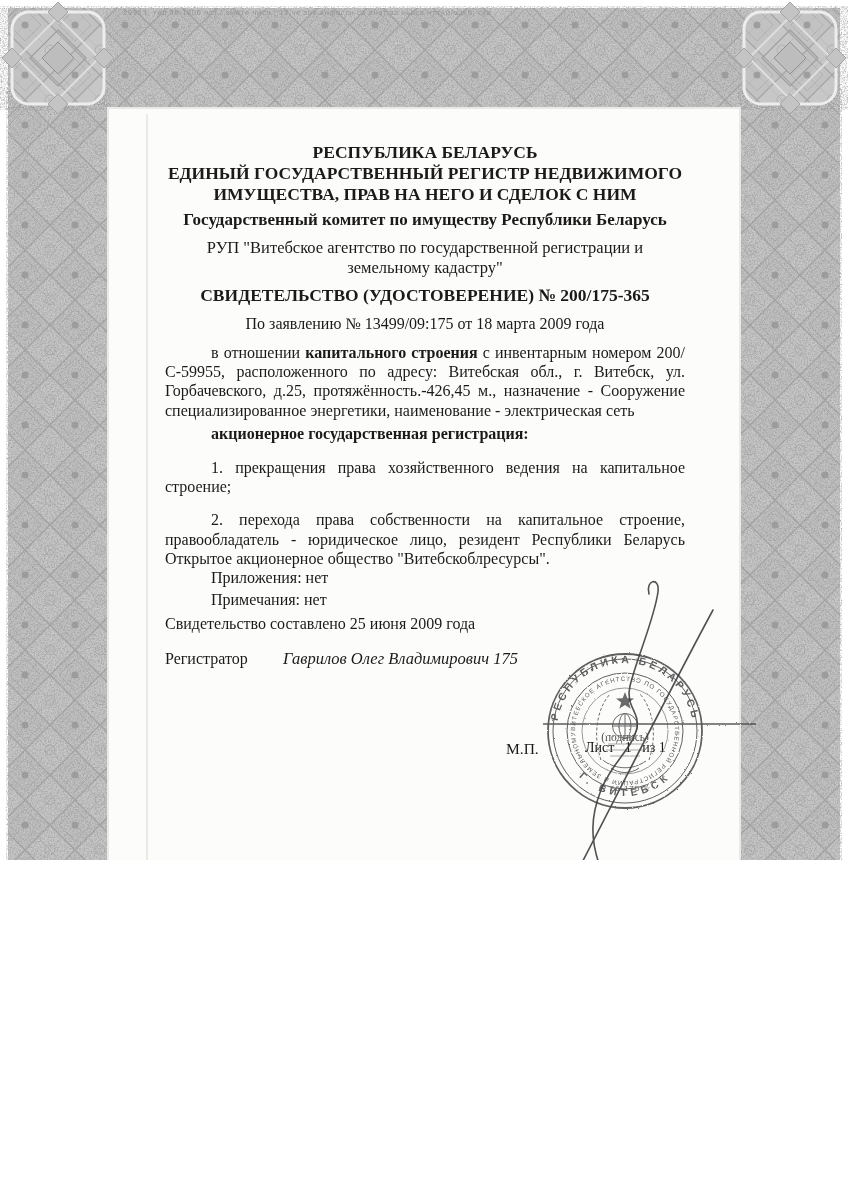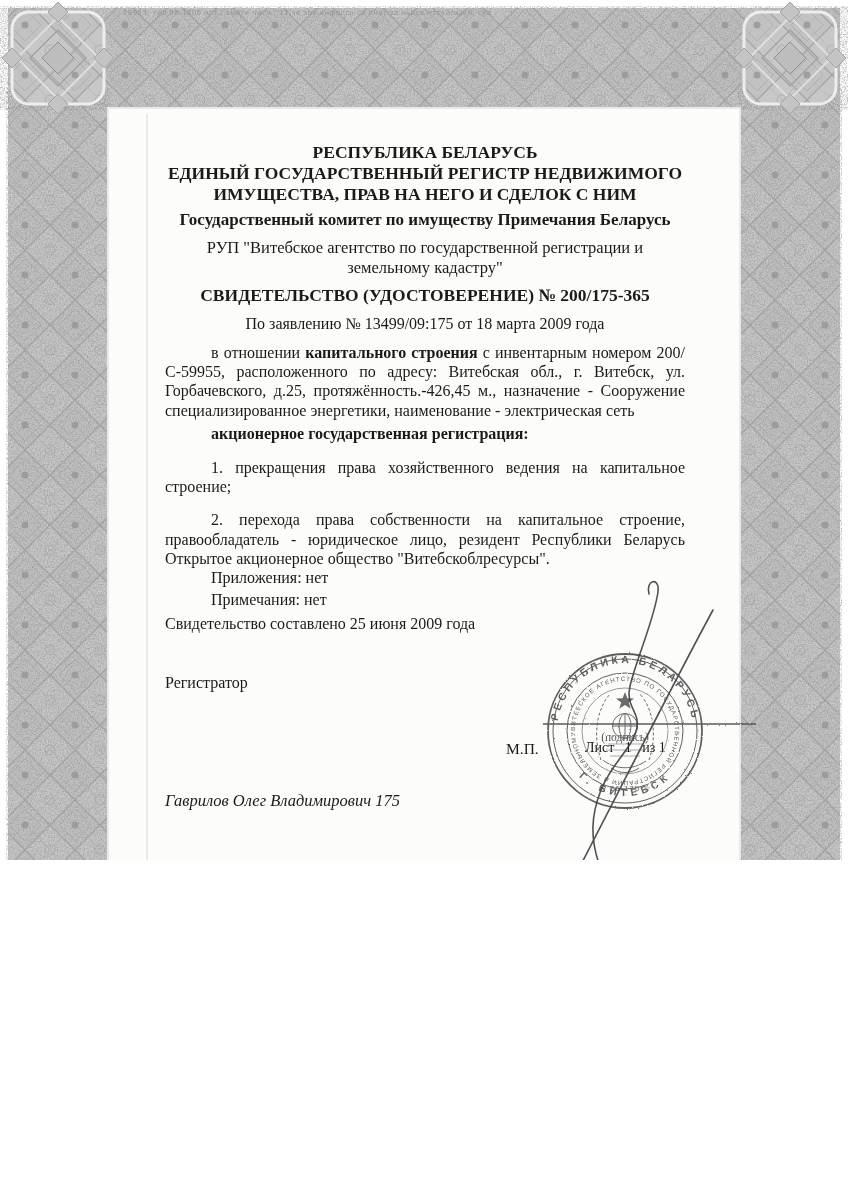--- a/index.html
+++ b/index.html
@@ -33,21 +33,21 @@
   .agency{font-size:16.5px;text-align:center;margin-top:7px;line-height:1.24;}
   .cert-title{font-size:17.5px;font-weight:bold;text-align:center;margin-top:5px;line-height:1.3;}
   .application{text-align:center;margin-top:8px;}
   .subject{margin-top:9px;}
   .reg-heading{font-weight:bold;margin-top:4px;}
   .item{margin-top:14px;}
   .attachments{}
   .notes{margin-top:2px;}
   .composed{margin-top:5px;}
 
-  .registrar-row{display:flex;margin-top:40px;align-items:baseline;flex-direction:column;}
+  .registrar-row{display:flex;margin-top:16px;align-items:baseline;}
   .reg-label{width:118px;flex:0 0 118px;}
   .reg-name{font-style:italic;font-size:16.5px;}
 
   .mp-mark{position:absolute;left:506px;top:740px;z-index:1;font-size:15.5px;}
   .sheet-line{position:absolute;left:545px;top:740px;z-index:1;font-size:14px;white-space:pre;margin-left:40px;}
 </style>
 </head>
 <body>
 
 <div id="page">
@@ -108,21 +108,21 @@
       <use href="#cornerMedallion" x="0" y="1084"></use>
       <use href="#cornerMedallion" x="732" y="1084"></use>
     </g>
   </svg>
 
   <div class="scan-header">29953; тел 98-1800 нст.; смете-числ.; 12 че эпе анфостн са енат.за ньоса нтткй/вцкб, ска</div>
 
   <div class="paper">
     <div class="title-republic">РЕСПУБЛИКА БЕЛАРУСЬ</div>
     <div class="title-registry">ЕДИНЫЙ ГОСУДАРСТВЕННЫЙ РЕГИСТР НЕДВИЖИМОГО ИМУЩЕСТВА, ПРАВ НА НЕГО И СДЕЛОК С НИМ</div>
-    <div class="committee">Государственный комитет по имуществу Примечания Беларусь</div>
+    <div class="committee">Государственный комитет по имуществу Республики Беларусь</div>
     <div class="agency">РУП "Витебское агентство по государственной регистрации и земельному кадастру"</div>
     <div class="cert-title">
       <div>СВИДЕТЕЛЬСТВО (УДОСТОВЕРЕНИЕ) № 200/175-365</div>
     </div>
     <div class="application">По заявлению № 13499/09:175 от 18 марта 2009 года</div>
 
     <div class="subject t-just indent">
       <span>в отношении </span><span class="b">капитального строения</span><span> с инвентарным номером 200/С-59955, расположенного по адресу: Витебская обл., г. Витебск, ул. Горбачевского, д.25, протяжённость.-426,45 м., назначение - Сооружение специализированное энергетики, наименование - электрическая сеть</span>
     </div>
 

